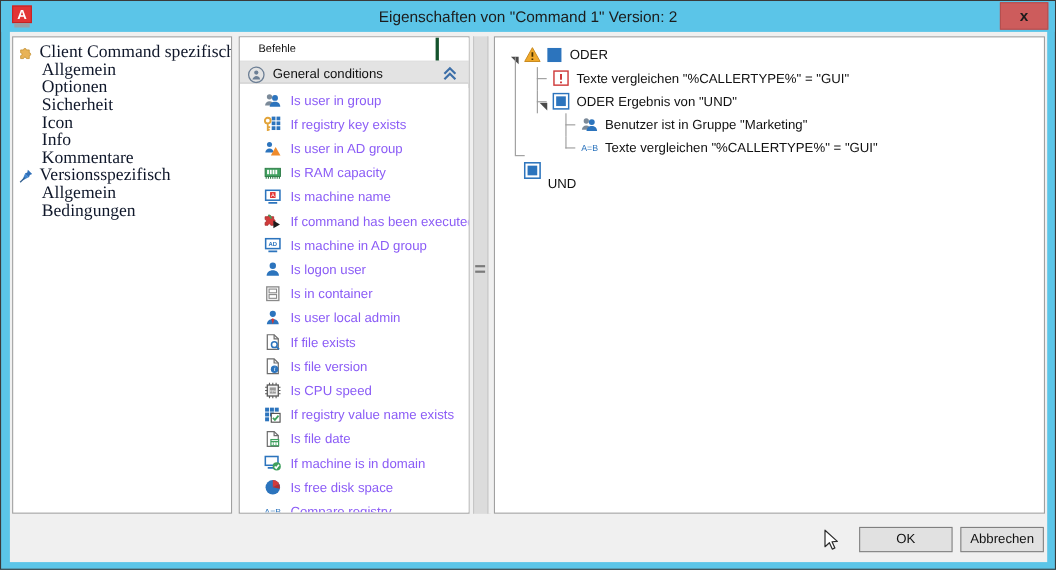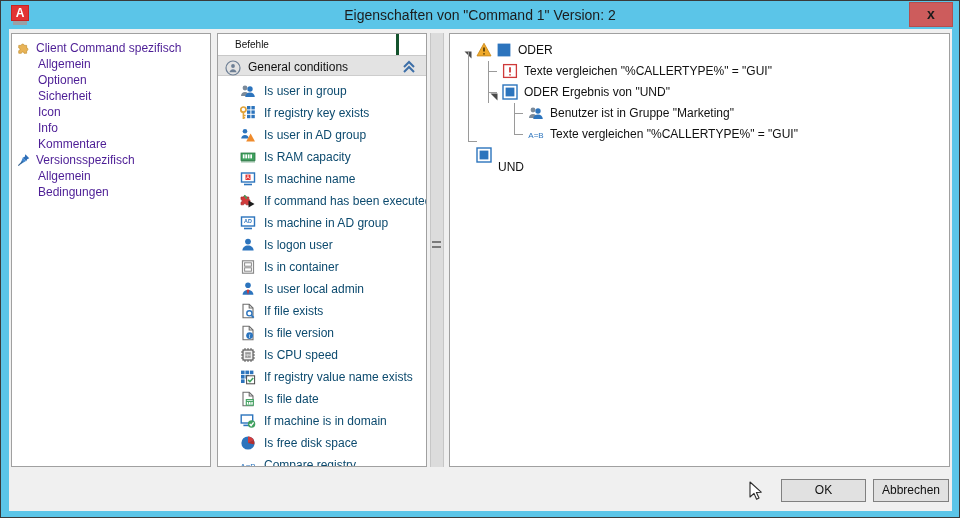--- a/index.html
+++ b/index.html
@@ -95,24 +95,25 @@
 
   
   #left-panel {
     left: 2px; top: 4px;
     width: 200px; height: 434px;
   }
   .tree-row {
     position: relative;
     height: 16px;
     line-height: 16px;
-    font-size: 12px;
-    color: #4c1d95;
+    font-size: 16px;
+    color: #0f172a;
     white-space: nowrap;
     padding-left: 6px;
+    font-family: Liberation Serif, serif;
   }
   .tree-row .lbl { position: relative; }
   .tree-row.lvl1 { padding-left: 26px; }
   .tree-row.lvl0 { padding-left: 24px; }
 
   .ico-puzzle, .ico-pin {
     position: absolute;
     left: 5px; top: 1px;
     width: 14px; height: 14px;
   }
@@ -182,21 +183,21 @@
     width: 208px; height: 386px;
     background: #ffffff;
     overflow: hidden;
   }
   .cmd-row {
     position: relative;
     height: 22px;
     line-height: 22px;
     white-space: nowrap;
     font-size: 12px;
-    color: #0c4a6e;
+    color: #8b5cf6;
     padding-left: 46px;
   }
   .cmd-row .cico {
     position: absolute;
     left: 22px; top: 3px;
     width: 16px; height: 16px;
   }
 
   
   #splitter {

